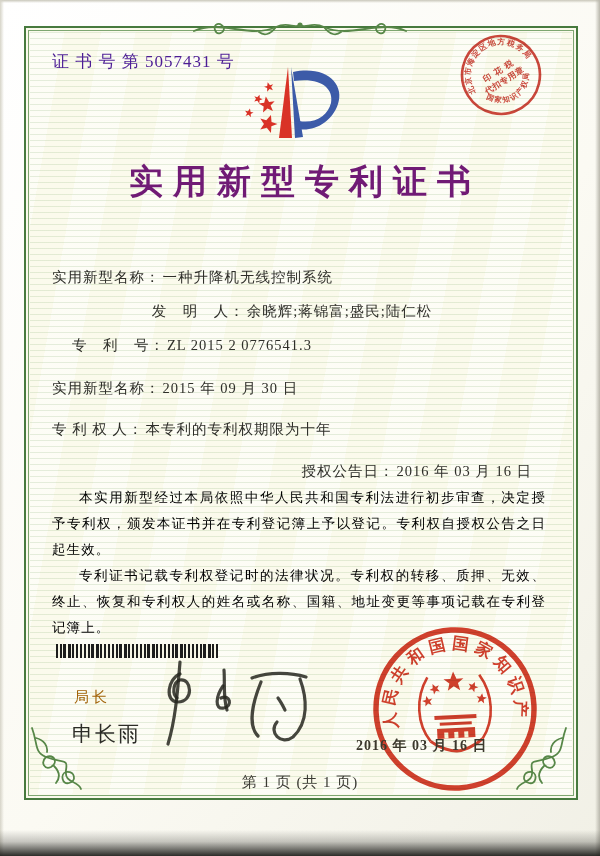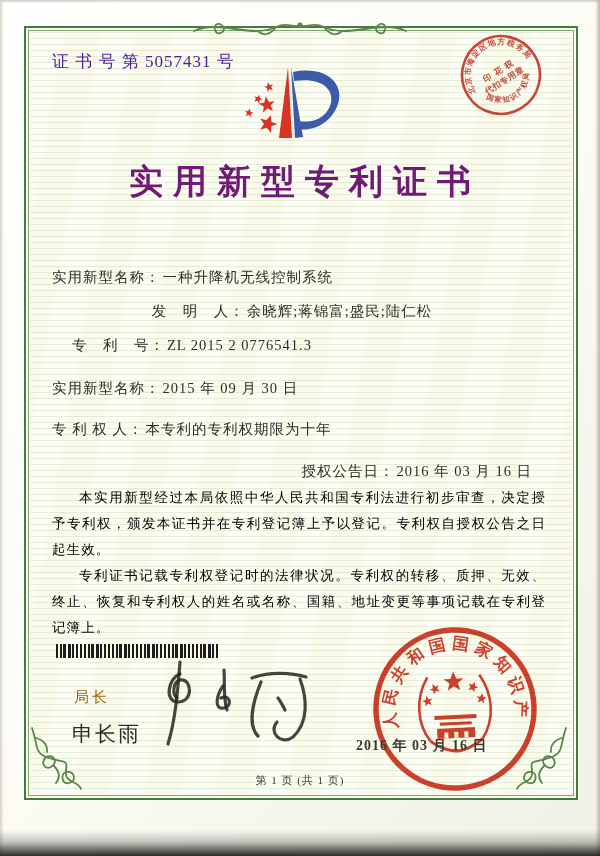--- a/index.html
+++ b/index.html
@@ -70,21 +70,21 @@
 
   .main-seal{position:absolute;left:370px;top:624px;width:170px;height:170px;z-index:4;
     mix-blend-mode:multiply;opacity:.92;transform:rotate(-3deg);}
   .issue-date{position:absolute;left:356px;top:737px;font-size:14px;font-weight:bold;
     color:#3b382c;letter-spacing:1px;z-index:6;}
 
   .tax-stamp{position:absolute;left:458px;top:32px;width:86px;height:86px;z-index:5;
     transform:rotate(-32deg);mix-blend-mode:multiply;opacity:.85;}
 
   .page-footer{position:absolute;left:0;right:0;top:773px;text-align:center;
-    font-size:11px;color:#3a3a33;letter-spacing:1px;z-index:3;}
+    font-size:15px;color:#3a3a33;letter-spacing:1px;z-index:3;}
 
   .seal-text{font-family:"Liberation Serif","DejaVu Serif",serif;font-weight:bold;}
 </style>
 </head>
 <body>
 
 <div class="paper"></div>
 
 <div class="frame">
   <div class="guilloche"></div>

